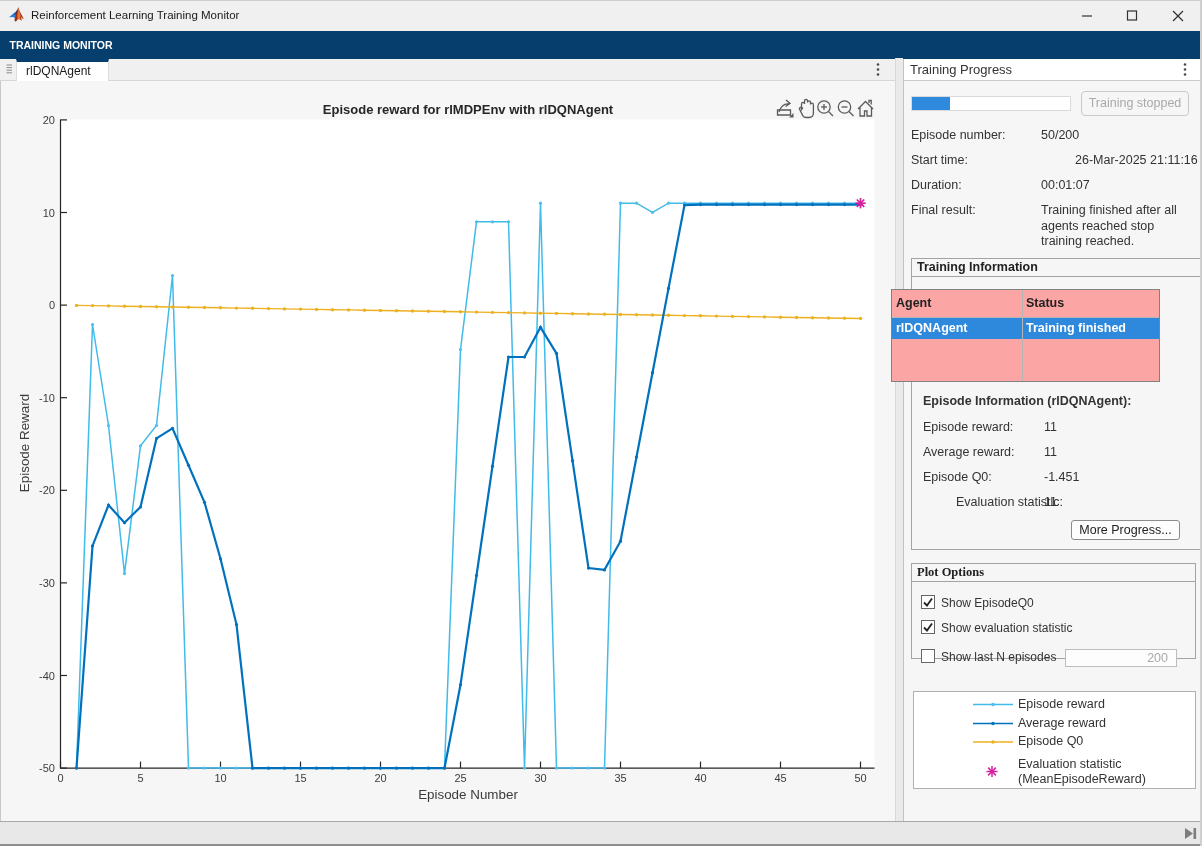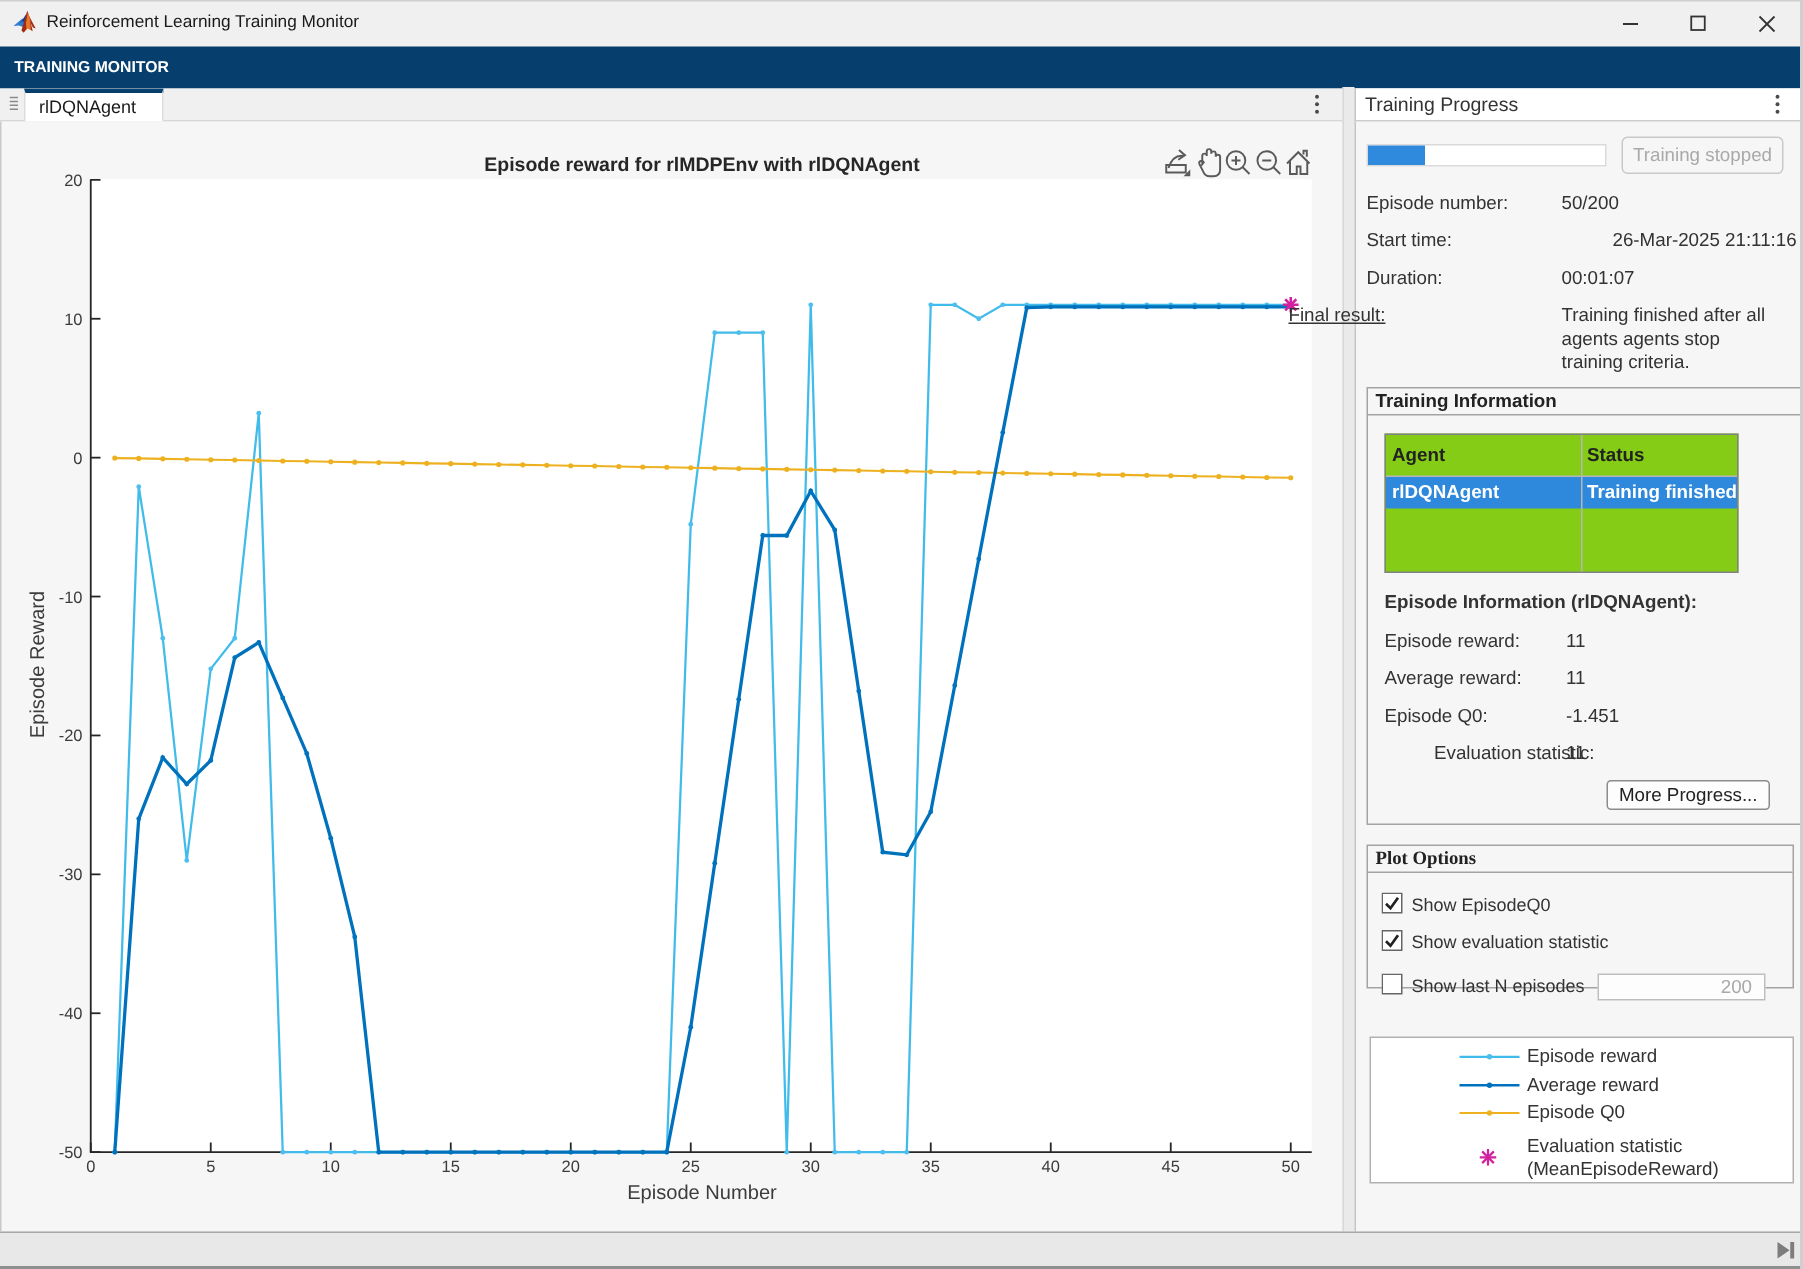--- a/index.html
+++ b/index.html
@@ -308,28 +308,28 @@
 </div>
 <div class="abs" style="left:1081px;top:91px;width:108px;height:25px;border:1px solid #c9c9c9;border-radius:4px;box-sizing:border-box;
   font-size:12.5px;color:#a9a9a9;text-align:center;line-height:23px;">Training stopped</div>
 
 <div class="abs lbl" style="left:911px;top:128px;text-align:right;">Episode number:</div>
 <div class="abs lbl" style="left:1041px;top:128px;">50/200</div>
 <div class="abs lbl" style="left:911px;top:153px;">Start time:</div>
 <div class="abs lbl" style="left:1075px;top:153px;">26-Mar-2025 21:11:16</div>
 <div class="abs lbl" style="left:911px;top:178px;">Duration:</div>
 <div class="abs lbl" style="left:1041px;top:178px;">00:01:07</div>
-<div class="abs lbl" style="left:859px;top:203px;text-decoration:underline;">Final result:</div>
-<div class="abs lbl" style="left:1041px;top:203px;width:150px;line-height:15.5px;">Training finished after all agents agents stop training criteria.</div>
+<div class="abs lbl" style="left:911px;top:203px;">Final result:</div>
+<div class="abs lbl" style="left:1041px;top:203px;width:150px;line-height:15.5px;">Training finished after all agents reached stop training reached.</div>
 
 <div class="abs" style="left:911px;top:258px;width:290px;height:292px;border:1px solid #a3a3a3;box-sizing:border-box;">
   <div style="height:17px;border-bottom:1px solid #a3a3a3;font-size:12.5px;font-weight:bold;color:#222;padding-left:5px;line-height:17px;">Training Information</div>
 </div>
 
-<div class="abs" style="left:923px;top:289px;width:236px;height:93px;background:#84cc16;border:1px solid #828282;box-sizing:border-box;">
+<div class="abs" style="left:891px;top:289px;width:269px;height:93px;background:#fca5a5;border:1px solid #828282;box-sizing:border-box;">
   <div style="height:27px;border-bottom:1px solid #b5b5b5;position:relative;">
     <span style="position:absolute;left:4px;top:6px;font-size:12.5px;font-weight:bold;color:#222;">Agent</span>
     <span style="position:absolute;left:134px;top:6px;font-size:12.5px;font-weight:bold;color:#222;">Status</span>
   </div>
   <div style="height:21px;background:#2e89dc;position:relative;">
     <span style="position:absolute;left:4px;top:3px;font-size:12.5px;font-weight:bold;color:#fff;">rlDQNAgent</span>
     <span style="position:absolute;left:134px;top:3px;font-size:12.5px;font-weight:bold;color:#fff;">Training finished</span>
   </div>
   <div class="abs" style="left:129.5px;top:0;width:1px;height:91px;background:#b5b5b5;"></div>
 </div>

